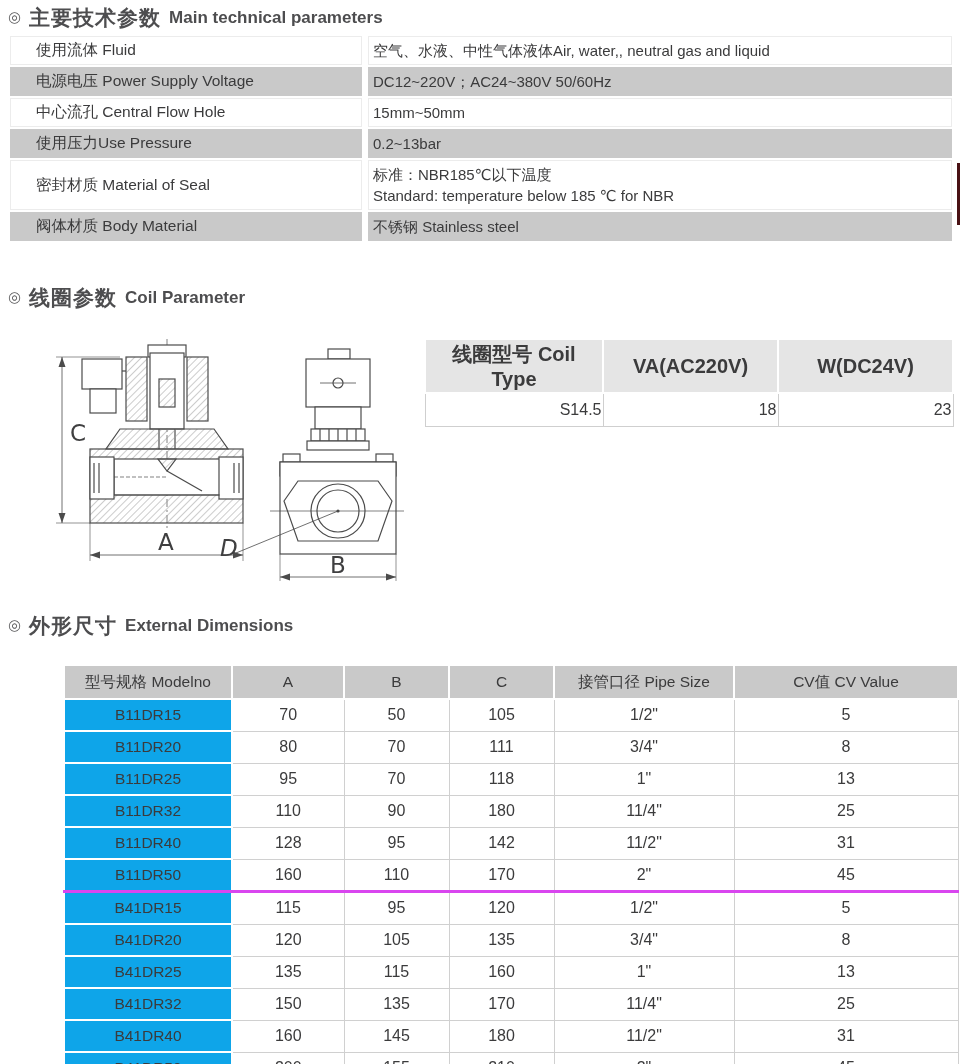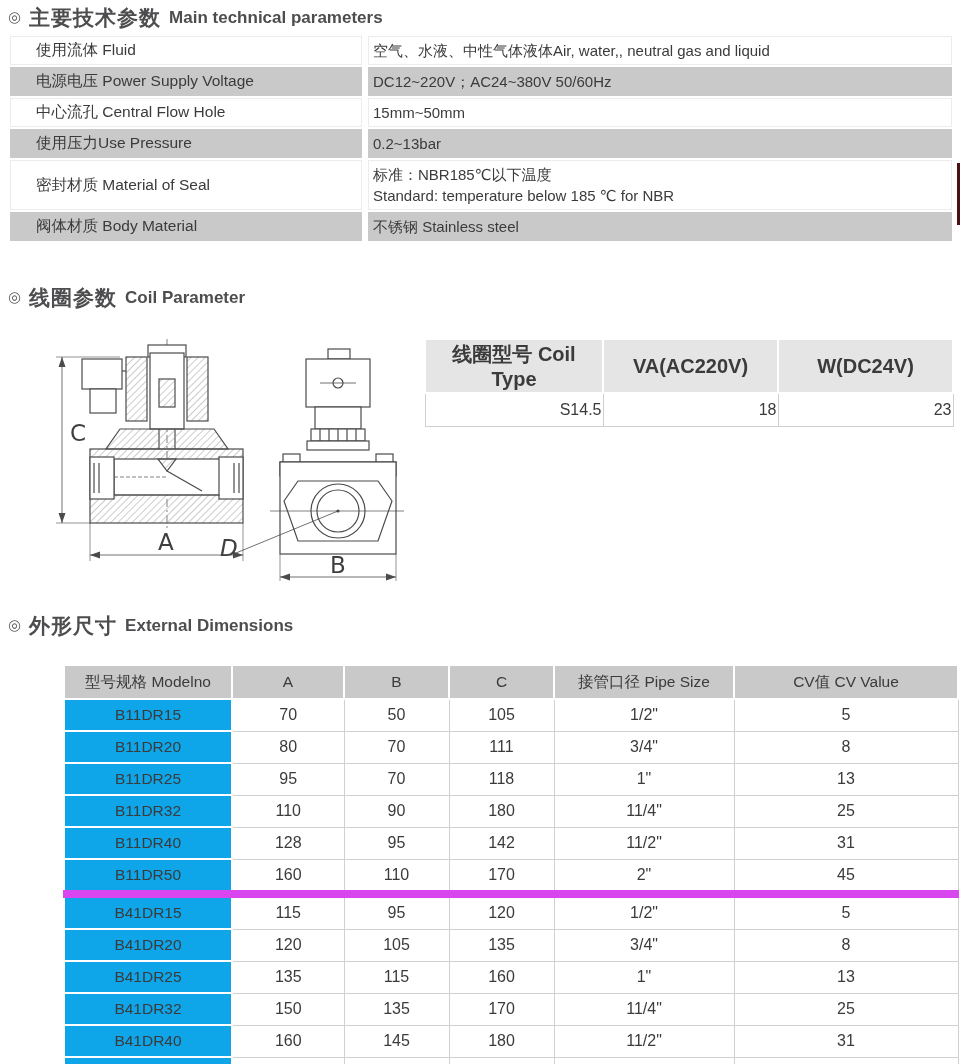--- a/index.html
+++ b/index.html
@@ -25,21 +25,21 @@
   .p-row .v2{line-height:21px;}
   
   .coil-table{position:absolute;top:338px;left:424px;width:528px;border-collapse:collapse;table-layout:fixed;}
   .coil-table th{background:#e5e5e5;border:2px solid #ffffff;font-weight:700;font-size:20px;height:29px;}
   .coil-table td{background:#ffffff;border:1px solid #cfcfcf;font-size:16px;height:30px;text-align:right;}
   
   .dims-table{position:absolute;top:664px;left:63px;width:894px;border-collapse:collapse;table-layout:fixed;}
   .dims-table th{background:#c9c9c9;border:2px solid #ffffff;font-weight:400;font-size:15.5px;height:30px;}
   .dims-table td{background:#ffffff;border:1px solid #d0d0d0;font-size:16px;height:28px;text-align:center;}
   .dims-table td:first-child{background:#0ea5e9;border:2px solid #ffffff;font-size:15.5px;}
-  .dims-table tbody tr:nth-child(7) td{border-top:8px solid #d946ef;}
+  .dims-table tbody tr:nth-child(7) td{border-top:3px solid #d946ef;}
   
   .drawing{position:absolute;top:331px;left:40px;width:365px;height:255px;}
   
   .edge-strip{position:absolute;top:163px;right:0;width:3px;height:62px;}
 </style>
 </head>
 <body>
 
 <div class="page">
 

